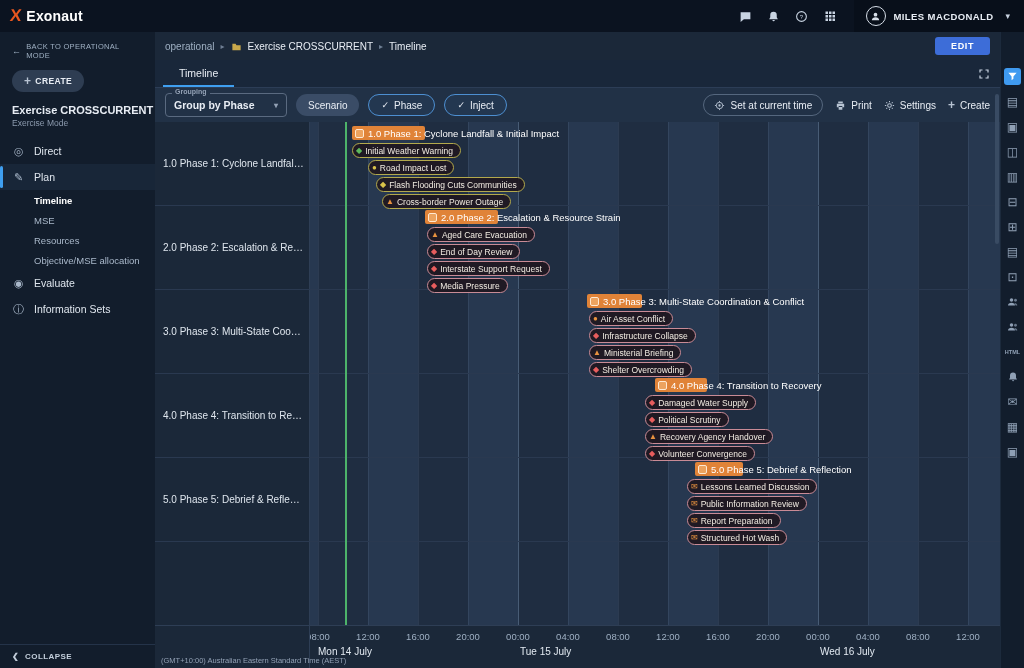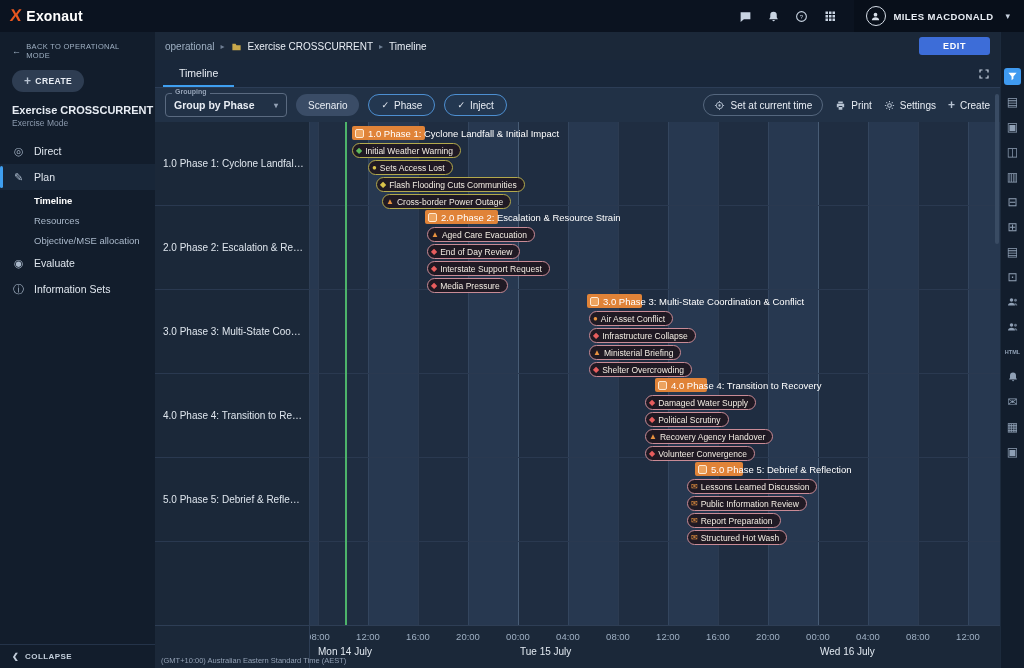--- a/index.html
+++ b/index.html
@@ -42,21 +42,21 @@
   .rail-icon.active { background:#3f9af0; border-radius:3px; color:#fff; }
   .html-txt { font-size:5.5px; font-weight:bold; color:#8fa0b5; }
 
   
   .main { position:absolute; top:32px; left:155px; right:24px; bottom:0; display:flex; flex-direction:column; background:#1b2839; }
 
   .breadcrumb-row { height:28px; display:flex; align-items:center; padding:0 10px; gap:6px; font-size:10px; }
   .bc-dim { color:#9fb0c3; }
   .bc-sep { color:#6f7f94; font-size:8px; }
   .bc-strong { color:#e8edf4; }
-  .edit-btn { margin-left:auto; background:#3d6dd8; color:#fff; font-size:9px; font-weight:bold; letter-spacing:.6px; padding:4px 24px; border-radius:3px; cursor:pointer; }
+  .edit-btn { margin-left:auto; background:#3d6dd8; color:#fff; font-size:9px; font-weight:bold; letter-spacing:.6px; padding:4px 16px; border-radius:3px; cursor:pointer; }
 
   .tabbar { height:28px; border-bottom:1px solid #2c3d56; display:flex; align-items:stretch; padding:0 8px; position:relative; background:#19273a; }
   .tab { display:flex; align-items:center; padding:0 16px; font-size:10.5px; color:#e8edf4; border-bottom:2px solid #3f9ff0; cursor:pointer; }
   .tab-right-icon { position:absolute; right:10px; top:8px; color:#c9d4e2; cursor:pointer; }
 
   .toolbar { height:34px; background:#213146; display:flex; align-items:center; padding:0 10px; gap:9px; }
   .group-select { position:relative; width:122px; height:24px; border:1px solid #5a6a80; border-radius:4px; display:flex; align-items:center; padding:0 8px; font-size:10.5px; color:#e8edf4; background:#213146; cursor:pointer;font-weight:bold; }
   .group-label { position:absolute; top:-6px; left:6px; font-size:7px; color:#93a1b5; background:#213146; padding:0 3px; }
   .group-caret { margin-left:auto; color:#93a1b5; font-size:8px; }
   .chip { height:22px; border-radius:12px; display:flex; align-items:center; gap:5px; padding:0 12px; font-size:10px; color:#e8edf4; cursor:pointer; white-space:nowrap; }
@@ -167,20 +167,21 @@
     <nav class="nav">
         <div class="nav-item">
           <span class="nicon">◎</span>
           <span class="nlabel">Direct</span>
         </div>
         <div class="nav-item active-section">
           <span class="nicon">✎</span>
           <span class="nlabel">Plan</span>
         </div>
         <div class="nav-sub active">Timeline</div>
+        <div class="nav-sub">MSE</div>
         <div class="nav-sub">Resources</div>
         <div class="nav-sub">Objective/MSE allocation</div>
         <div class="nav-item">
           <span class="nicon">◉</span>
           <span class="nlabel">Evaluate</span>
         </div>
         <div class="nav-item">
           <span class="nicon">ⓘ</span>
           <span class="nlabel">Information Sets</span>
         </div>
@@ -309,21 +310,21 @@
               <span class="pb-icon"></span>
               <span class="phase-label">1.0 Phase 1: Cyclone Landfall &amp; Initial Impact</span>
             </div>
           </div>
           <div class="inject" style="left: 42px; top: 21px; border-color: rgb(179, 169, 76);">
             <span class="inj-icon" style="color: rgb(92, 184, 92);">◆</span>
             <span class="inj-label">Initial Weather Warning</span>
           </div>
           <div class="inject" style="left: 58px; top: 38px; border-color: rgb(179, 169, 76);">
             <span class="inj-icon" style="color: rgb(217, 194, 74);">●</span>
-            <span class="inj-label">Sets Access Lost</span>
+            <span class="inj-label">Road Impact Lost</span>
           </div>
           <div class="inject" style="left: 66px; top: 55px; border-color: rgb(179, 169, 76);">
             <span class="inj-icon" style="color: rgb(217, 194, 74);">◆</span>
             <span class="inj-label">Flash Flooding Cuts Communities</span>
           </div>
           <div class="inject" style="left: 72px; top: 72px; border-color: rgb(179, 169, 76);">
             <span class="inj-icon" style="color: rgb(232, 146, 63);">▲</span>
             <span class="inj-label">Cross-border Power Outage</span>
           </div>
           <div class="grow-sep" style="top: 84px;"></div>

